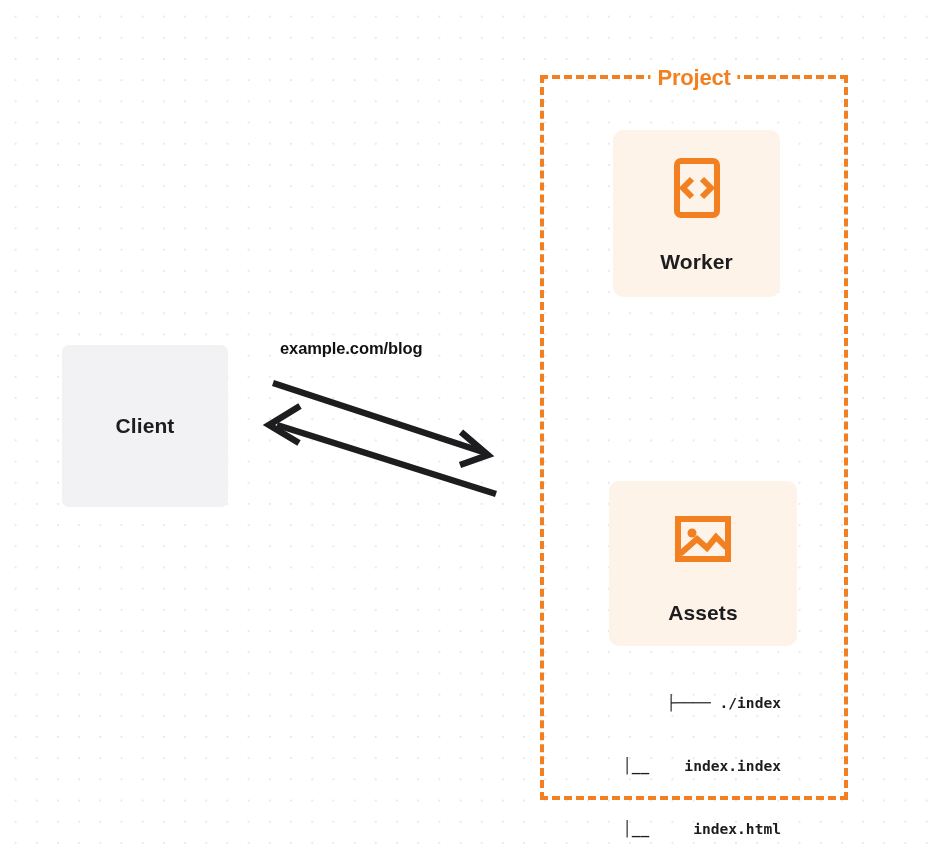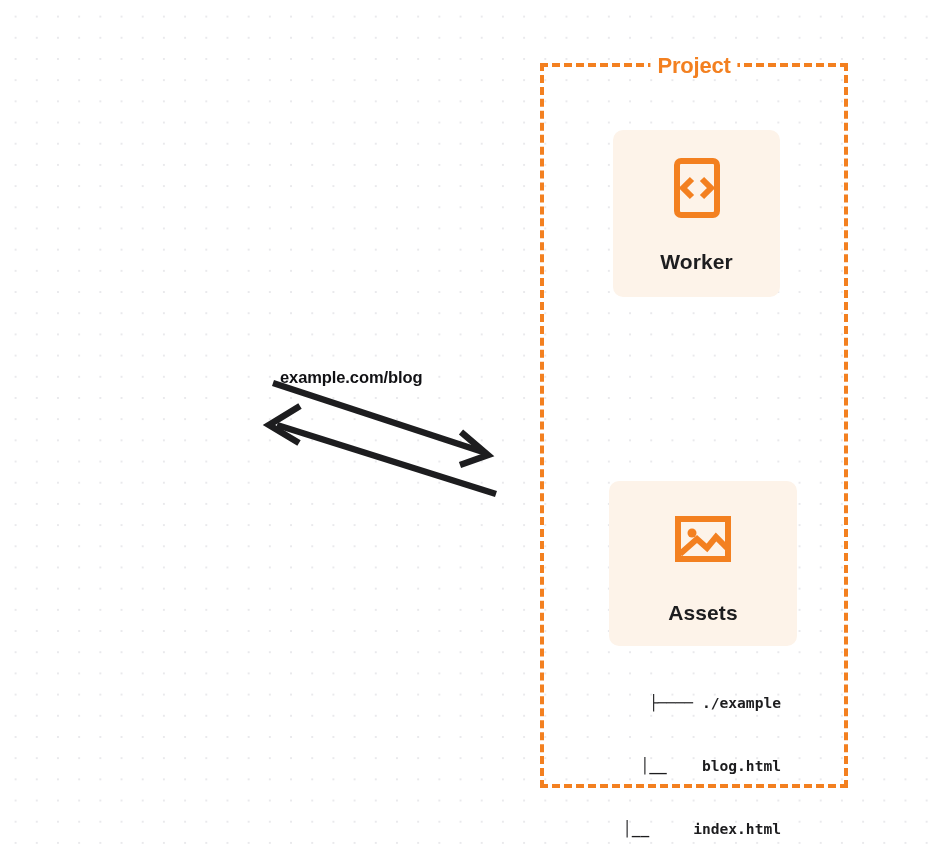--- a/index.html
+++ b/index.html
@@ -46,37 +46,36 @@
   
   .request-label {
     position: absolute;
     left: 280px;
     top: 339px;
     font-size: 16.5px;
     font-weight: bold;
     color: #111114;
     letter-spacing: -0.1px;
     white-space: nowrap;
-    margin-top: 29px;
   }
 
   
   .arrows {
     position: absolute;
     left: 255px;
     top: 365px;
     width: 260px;
     height: 150px;
   }
 
   
   .project-box {
     position: absolute;
     left: 540px;
-    top: 63px;
+    top: 75px;
     width: 308px;
     height: 725px;
     border: 4px dashed #f38020;
     box-sizing: border-box;
   }
   .project-title {
     position: absolute;
     left: 50%;
     top: -1px;
     transform: translate(-50%, -50%);
@@ -141,20 +140,23 @@
     white-space: pre;
     text-align: right;
   }
   .file-tree .tree-row { display: block; }
 </style>
 </head>
 <body>
 
 <div class="stage">
 
+  <div class="client-box">
+    <span class="client-label">Client</span>
+  </div>
 
   <div class="request-label">example.com/blog</div>
 
   <svg class="arrows" viewBox="0 0 260 150" width="260" height="150">
 
     <g>
       <line x1="18" y1="18" x2="228" y2="87" stroke="#1d1d1f" stroke-width="6.5" stroke-linecap="butt"></line>
       <polyline points="206,67 233,90 205,100" fill="none" stroke="#1d1d1f" stroke-width="6.5" stroke-linecap="butt" stroke-linejoin="miter"></polyline>
     </g>
 
@@ -180,19 +182,19 @@
   <div class="card card-assets">
     <svg class="card-icon" viewBox="0 0 64 64">
       <rect x="7" y="12" width="50" height="40" fill="none" stroke="#f38020" stroke-width="6"></rect>
       <circle cx="21" cy="26" r="4.5" fill="#f38020"></circle>
       <polyline points="9,47 26,32 36,41 45,30 56,41" fill="none" stroke="#f38020" stroke-width="6" stroke-linecap="butt" stroke-linejoin="miter"></polyline>
     </svg>
     <span class="card-label">Assets</span>
   </div>
 
   <div class="file-tree">
-    <span class="tree-row">├──── ./example</span>
-    <span class="tree-row">│__    blog.html</span>
+    <span class="tree-row">├──── ./index</span>
+    <span class="tree-row">│__    index.index</span>
     <span class="tree-row">│__     index.html</span>
     
   </div>
 
 </div>
 
 </body></html>

